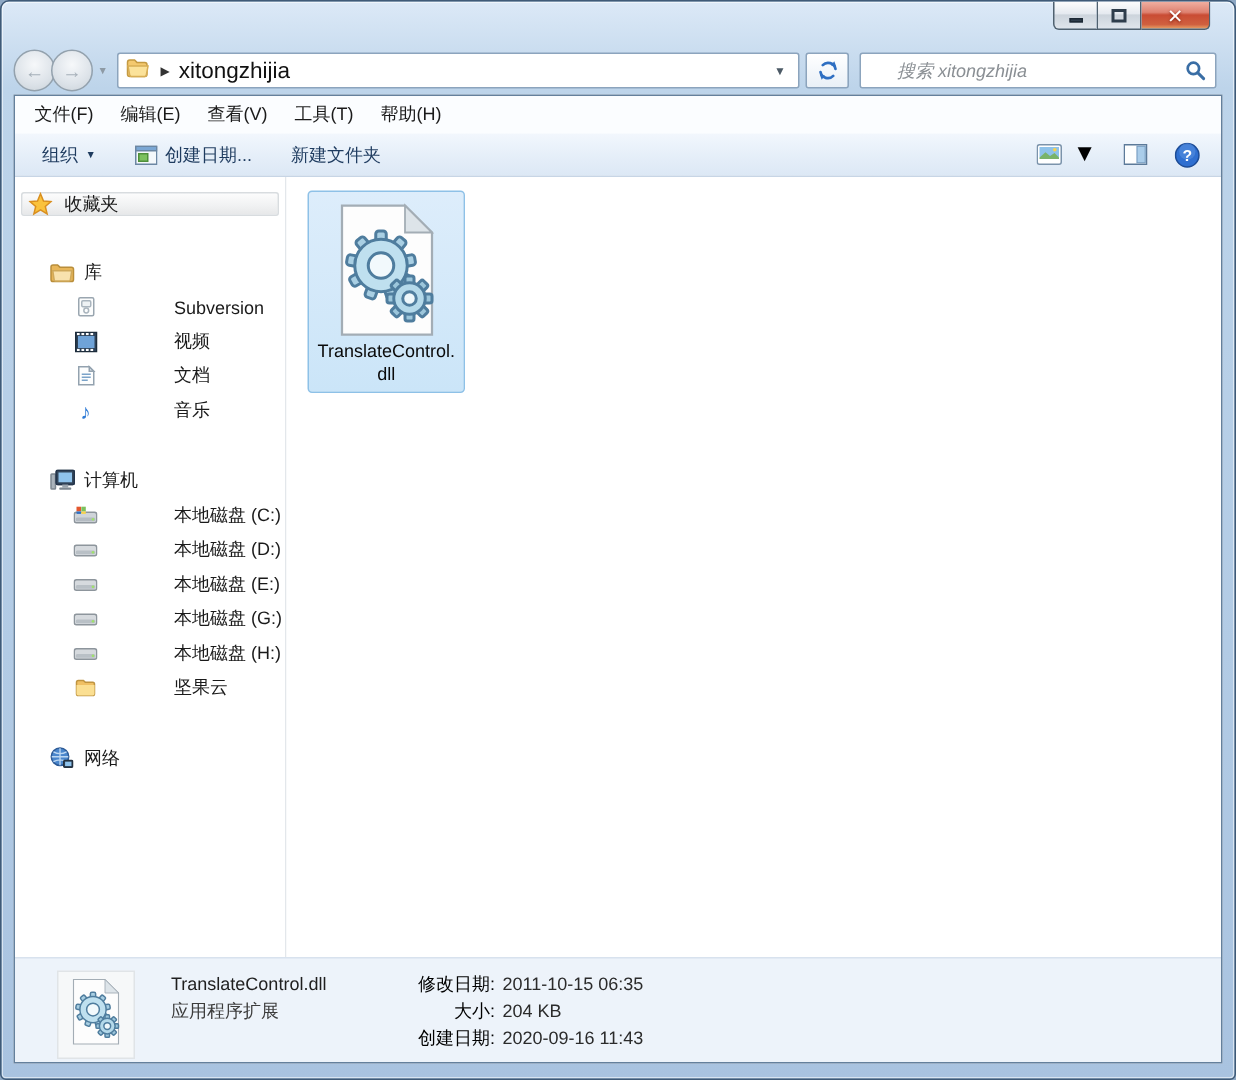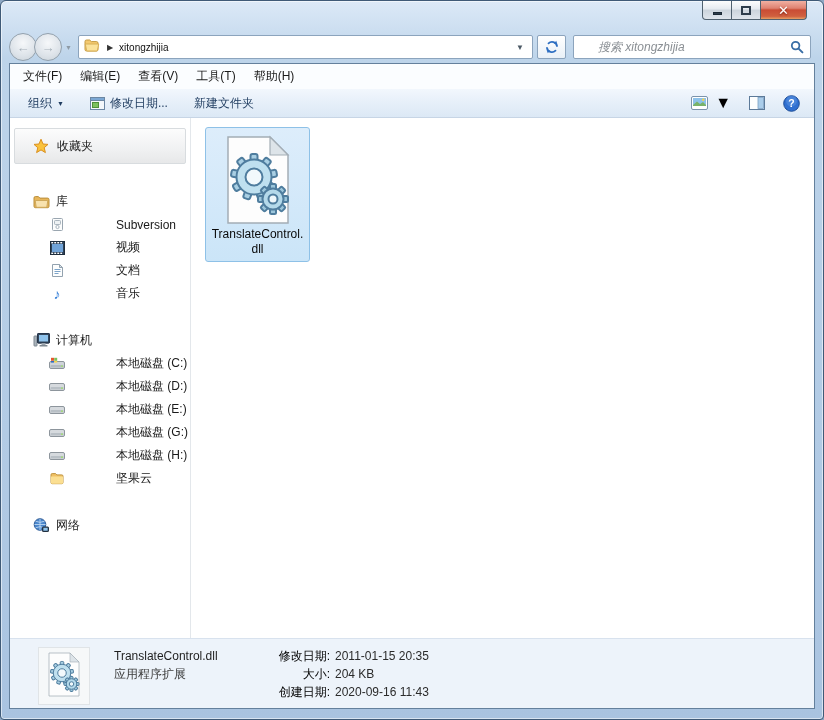--- a/index.html
+++ b/index.html
@@ -41,21 +41,21 @@
   .nav-circle + .nav-circle { margin-left:-3px; }
   .nav-arrow { font-size:13px; color:#a7b1ba; font-weight:bold; }
   .nav-chevron { font-size:7px; color:#8e9aa5; margin:0 6px 0 3px; }
 
   .addressbar {
     flex:1 1 auto; height:24px; background:#fff; border:1px solid #8ca4bd; border-radius:2px;
     display:flex; align-items:center; padding:0 4px 0 5px; margin-right:4px; min-width:0;
   }
   .addr-folder { flex:0 0 auto; }
   .addr-crumb-arrow { font-size:8px; color:#333; margin:0 6px 0 7px; }
-  .addr-text { font-size:10px; color:#111; flex:1 1 auto; white-space:nowrap; overflow:hidden; }
+  .addr-text { font-size:15px; color:#111; flex:1 1 auto; white-space:nowrap; overflow:hidden; }
   .addr-drop { font-size:8px; color:#4c5a66; padding:0 4px; }
 
   .refresh-btn {
     width:29px; height:24px; background:linear-gradient(180deg,#fff,#e9f0f7); border:1px solid #8ca4bd;
     border-radius:2px; display:flex; align-items:center; justify-content:center; flex:0 0 auto; margin-right:7px;
   }
 
   .searchbox {
     width:238px; height:24px; background:#fff; border:1px solid #8ca4bd; border-radius:2px;
     display:flex; align-items:center; padding:0 6px 0 8px; flex:0 0 auto;
@@ -82,23 +82,23 @@
   .tb-right { margin-left:auto; display:flex; align-items:center; gap:10px; }
   .tb-iconbtn { display:flex; align-items:center; padding:3px 4px; }
 
   
   .body { flex:1 1 auto; display:flex; min-height:0; }
   .sidebar { width:180px; flex:0 0 auto; padding-top:8px; overflow:hidden; }
   .divider { width:1px; background:#e3e7eb; flex:0 0 auto; }
   .main { flex:1 1 auto; position:relative; background:#fff; }
 
   .fav-header {
-    margin:2px 4px 0 4px; height:36px; border:1px solid #d8dcdf; border-radius:2px;
+    margin:2px 4px 0 4px; height:16px; border:1px solid #d8dcdf; border-radius:2px;
     background:linear-gradient(180deg,#fcfcfc 0%,#f1f2f3 55%,#e7e8e9 100%);
-    display:flex; align-items:center; padding-left:18px;
+    display:flex; align-items:center; padding-left:4px;
   }
   .fav-header .label { font-size:12px; color:#1a1a1a; margin-left:8px; }
 
   .tree-group { margin-top:24px; }
   .tree-row { height:23px; display:flex; align-items:center; font-size:12px; color:#1a1a1a; }
   .tree-row.top { padding-left:22px; }
   .tree-row.child { padding-left:38px;gap:44px; }
   .tree-row .icon { width:18px; display:flex; justify-content:center; flex:0 0 auto; }
   .tree-row .label { margin-left:6px; white-space:nowrap; }
   .note-glyph { color:#2f7bd6; font-size:14px; line-height:1; }
@@ -201,21 +201,21 @@
         <span>组织</span>
         <span class="drop">▼</span>
       </div>
       <div class="tb-sep"></div>
       <div class="tb-item">
         <svg width="15" height="13" viewBox="0 0 15 13" style="margin-right:5px">
           <rect x="0.5" y="0.5" width="14" height="12" fill="#f4f8fb" stroke="#6c87a3"></rect>
           <rect x="0.5" y="0.5" width="14" height="3" fill="#7ba7d4" stroke="#6c87a3"></rect>
           <rect x="2.5" y="5.5" width="6" height="5" fill="#7cc15e" stroke="#4e8f3a"></rect>
         </svg>
-        <span>修改日期...</span>
+        <span>创建日期...</span>
       </div>
       <div class="tb-sep"></div>
       <div class="tb-item">
         <span>新建文件夹</span>
       </div>
 
       <div class="tb-right">
         <div class="tb-iconbtn">
           <svg width="17" height="14" viewBox="0 0 17 14">
             <rect x="0.5" y="0.5" width="16" height="13" rx="1.5" fill="#fff" stroke="#7b93ab"></rect>
@@ -480,21 +480,21 @@
         </svg>
       </div>
       <div class="d-text">
         <div class="d-col-left">
           <div class="d-line d-name">TranslateControl.dll</div>
           <div class="d-line d-type">应用程序扩展</div>
         </div>
         <div class="d-col-right">
           <div class="d-line">
             <span class="d-label">修改日期:</span>
-            <span class="d-value">2011-01-15 20:35</span>
+            <span class="d-value">2011-10-15 06:35</span>
           </div>
           <div class="d-line">
             <span class="d-label">大小:</span>
             <span class="d-value">204 KB</span>
           </div>
           <div class="d-line">
             <span class="d-label">创建日期:</span>
             <span class="d-value">2020-09-16 11:43</span>
           </div>
         </div>

